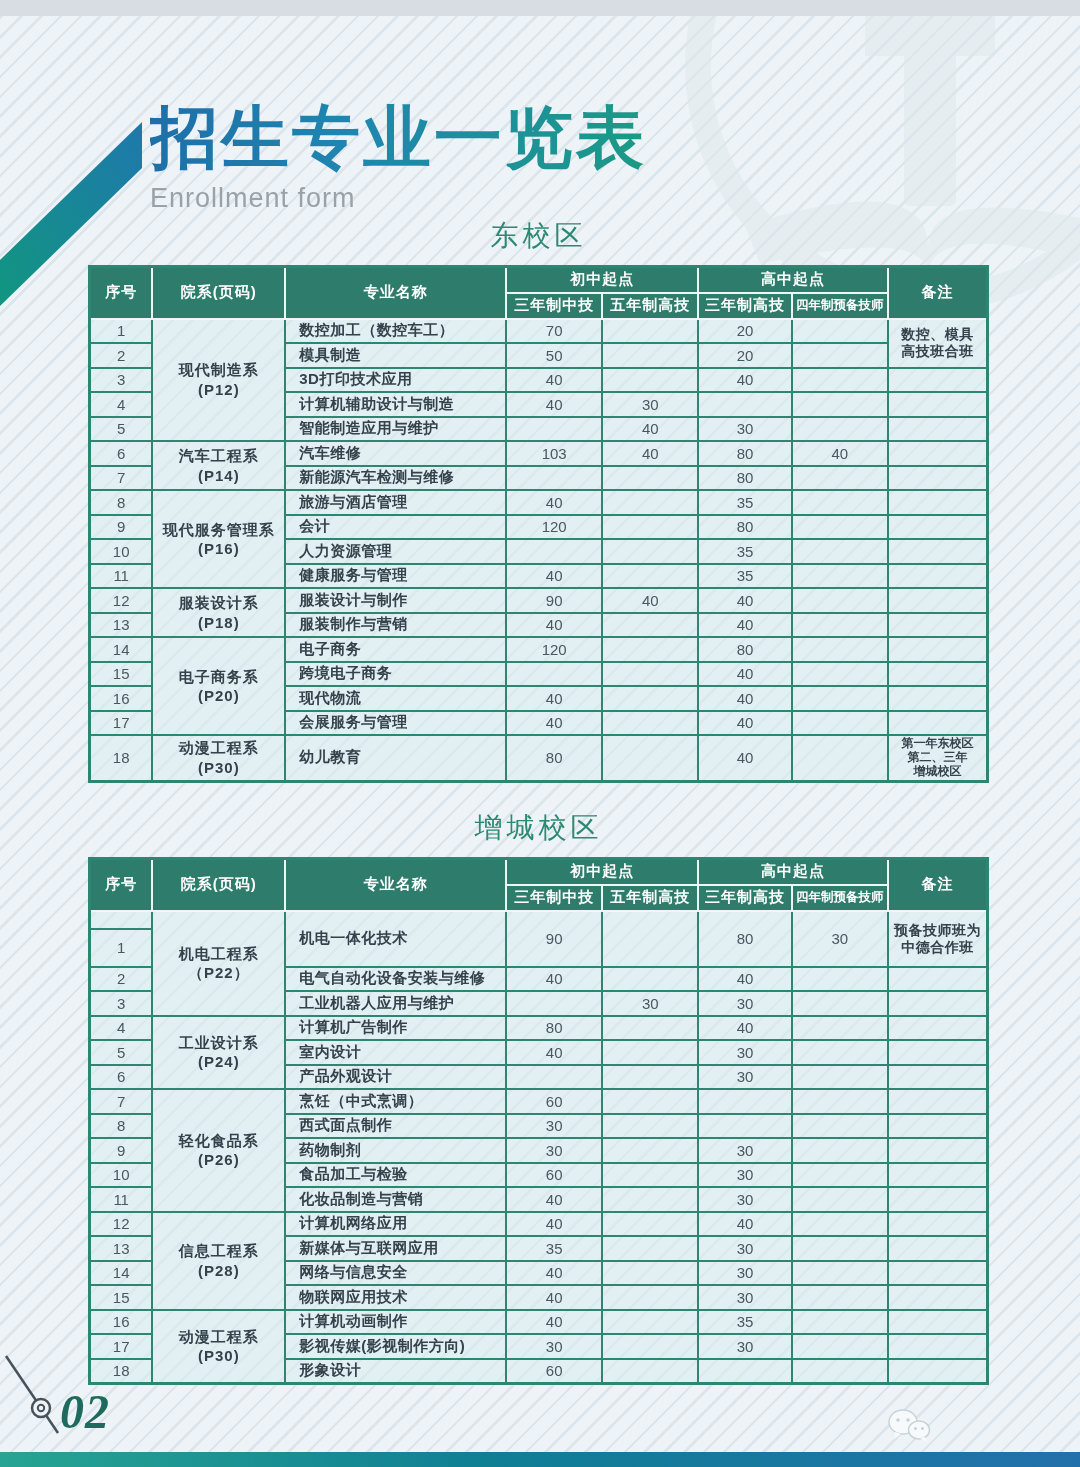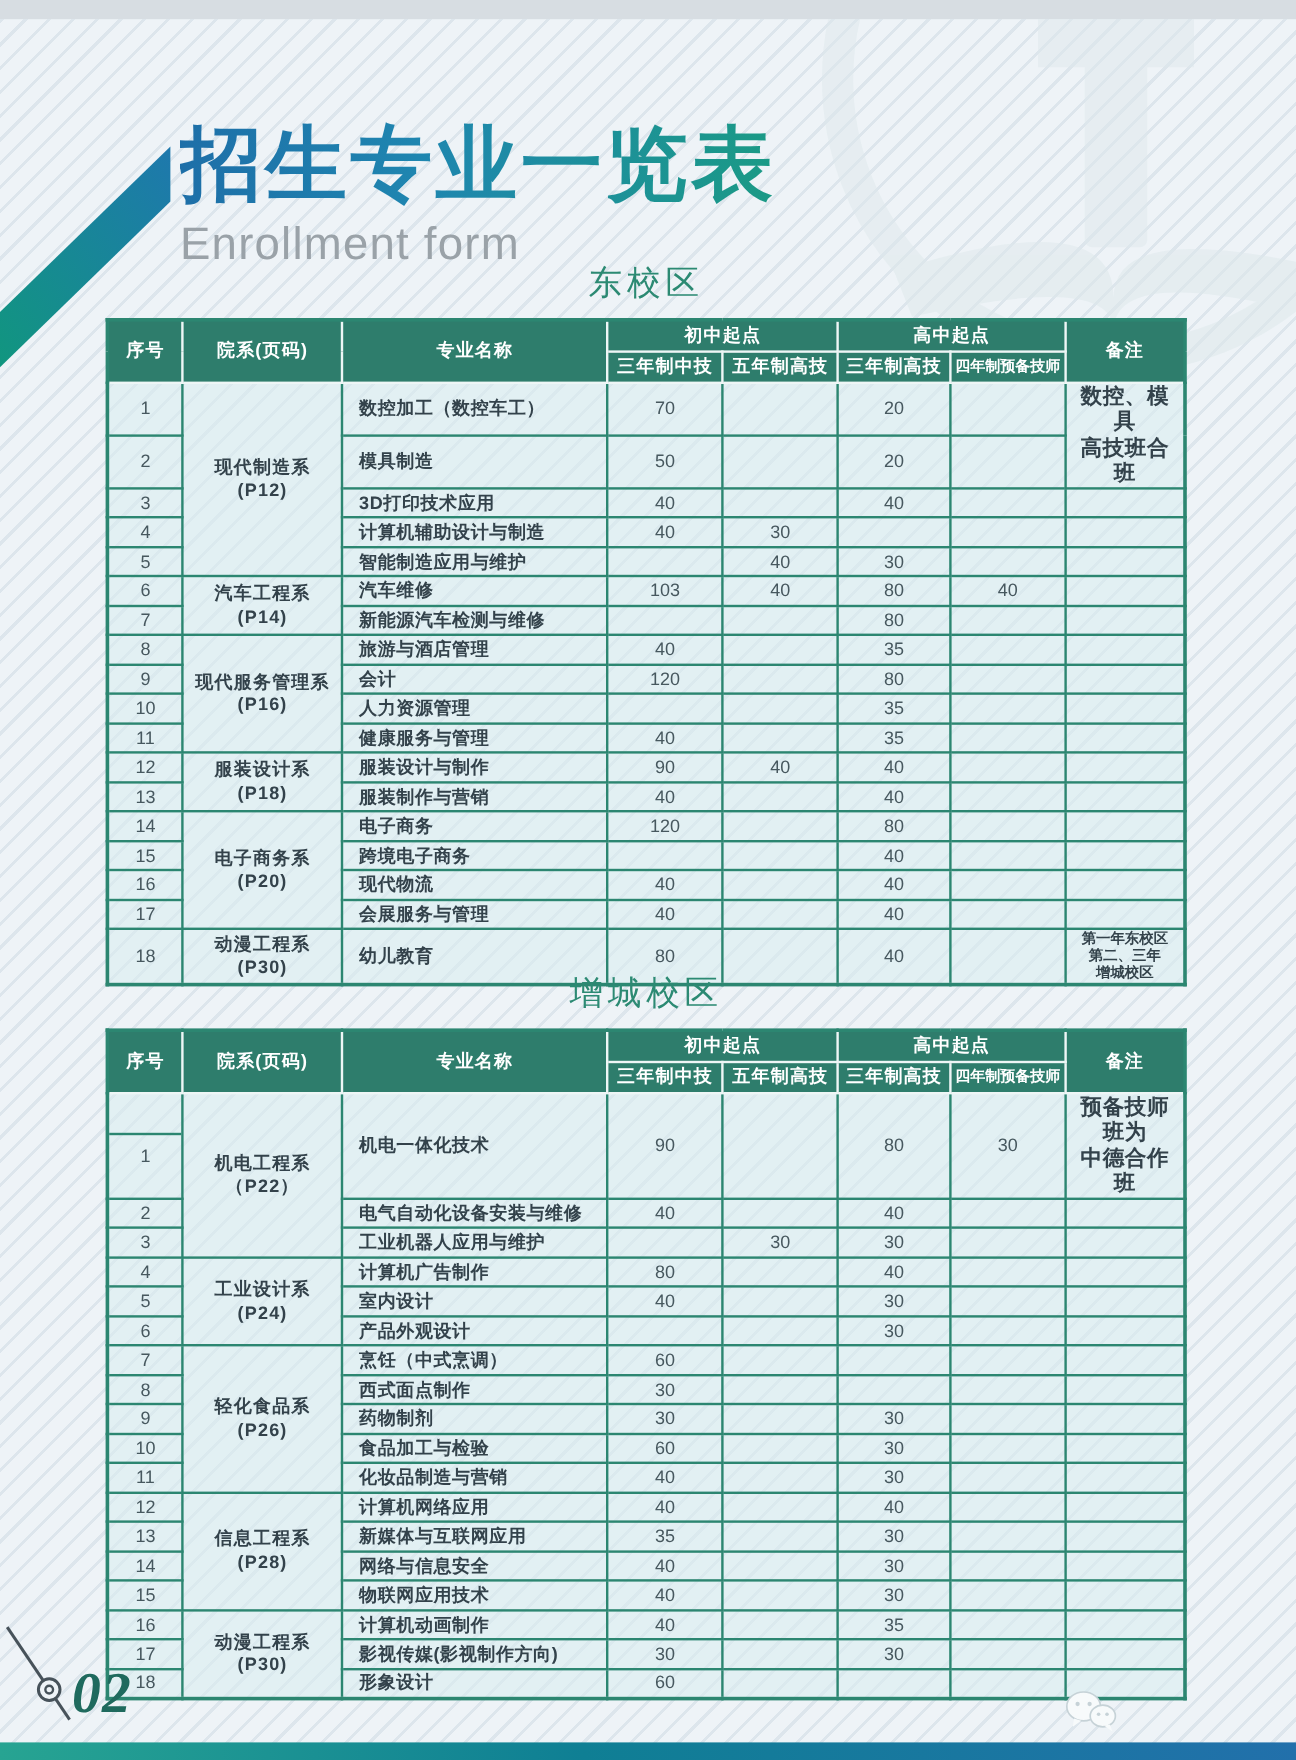--- a/index.html
+++ b/index.html
@@ -22,40 +22,40 @@
   }
   
   .logo-wm{position:absolute;left:660px;top:-120px;opacity:.5;pointer-events:none;}
   .ribbon{position:absolute;left:0;top:60px;}
   .title-block{position:absolute;left:150px;top:84px;}
   h1.title{
     font-size:68px;font-weight:bold;letter-spacing:3px;line-height:1.1;
     background:linear-gradient(90deg,#1e6fa8 0%,#1f86b0 40%,#1b9a85 100%);
     -webkit-background-clip:text;background-clip:text;color:transparent;
   }
-  .subtitle{margin-top:8px;font-size:38px;color:#9aa2a8;letter-spacing:1px;}
+  .subtitle{margin-top:8px;font-size:27px;color:#9aa2a8;letter-spacing:1px;}
   
   .campus{position:absolute;left:88px;width:901px;}
   .campus.east{top:203px;}
   .campus.zc{top:795px;}
   h2.campus-title{font-size:28px;font-weight:normal;color:var(--campus);text-align:center;letter-spacing:4px;line-height:34px;margin-bottom:12px;}
   table.tbl{width:100%;border-collapse:collapse;table-layout:fixed;border:3px solid var(--border);}
   .tbl th{
     background:var(--green-dark);color:#fff;font-weight:bold;font-size:15px;
     height:26px;padding:0 2px;border:2px solid #eef6f6;letter-spacing:1px;
   }
   .tbl th.thsm{font-size:12.5px;letter-spacing:0;}
   .tbl td{
     border:2px solid var(--border);background:var(--cellbg);
     height:24.5px;padding:0 4px;text-align:center;vertical-align:middle;
     font-size:15px;color:var(--num);
   }
   .tbl td.major{text-align:left;padding-left:13px;color:var(--ink);font-weight:bold;letter-spacing:.5px;}
   .tbl td.dept{color:var(--ink);font-weight:bold;line-height:1.3;letter-spacing:1px;}
-  .tbl td.remark{color:var(--ink);font-weight:bold;font-size:18px;line-height:1.2;letter-spacing:.5px;}
+  .tbl td.remark{color:var(--ink);font-weight:bold;font-size:14px;line-height:1.2;letter-spacing:.5px;}
   .tbl td.remark.sm{font-size:12px;line-height:1.15;letter-spacing:0;}
   .tbl td.seq.split{padding:0;}
   .seq.split .sub.top{height:18px;border-bottom:2px solid var(--border);}
   .seq.split .sub.bot{height:36px;display:flex;align-items:center;justify-content:center;}
   
   .pin-deco{position:absolute;left:0;top:1322px;}
   .page-number{
     position:absolute;left:60px;top:1368px;
     font-family:"Liberation Serif","DejaVu Serif",serif;font-style:italic;font-weight:bold;
     font-size:48px;color:#1f6a5e;letter-spacing:1px;

